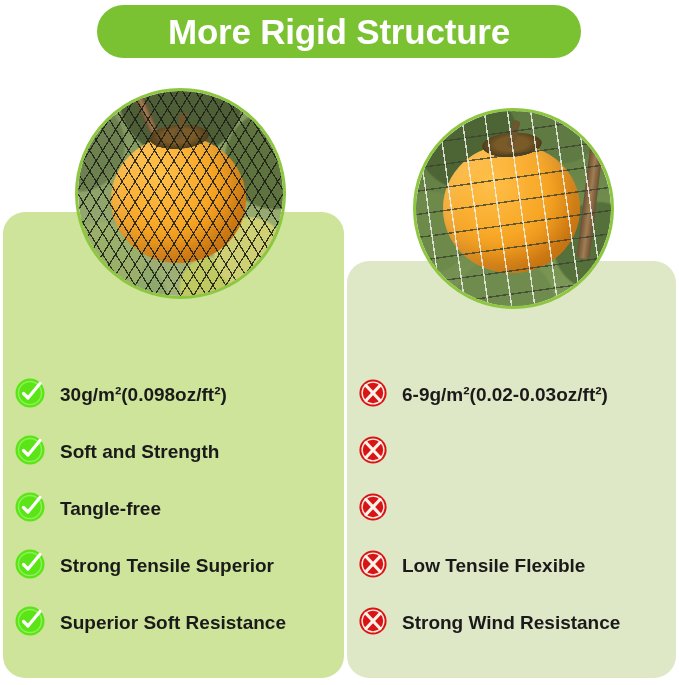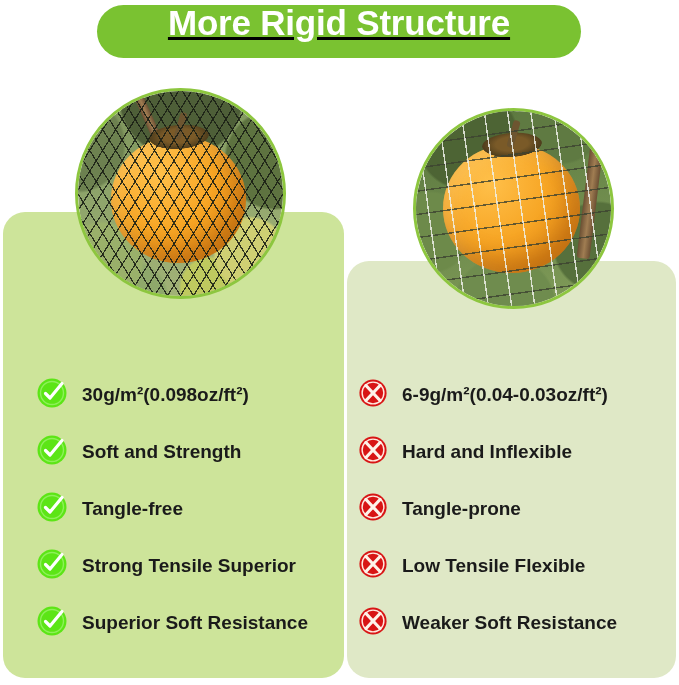--- a/index.html
+++ b/index.html
@@ -18,24 +18,23 @@
   
   #title-banner {
     position: absolute;
     left: 97px;
     top: 5px;
     width: 484px;
     height: 53px;
     background: #7ac231;
     border-radius: 27px;
     display: flex;
-    align-items: flex-start;
+    align-items: center;
     justify-content: center;
     box-sizing: border-box;
-    text-decoration: underline;
   }
   #title-text {
     color: #ffffff;
     font-size: 35px;
     font-weight: bold;
     letter-spacing: -0.2px;
     line-height: 1;
     white-space: nowrap;
     font-family: "Liberation Sans", sans-serif;
   }
@@ -171,21 +170,21 @@
       repeating-linear-gradient(-8deg, rgba(60,66,48,.8) 0 1.4px, transparent 1.4px 23px);
   }
 
   
   .feature-list {
     position: absolute;
     display: flex;
     flex-direction: column;
   }
   #list-left {
-    left: 36px;
+    left: 14px;
     top: 366px;
     width: 322px;
   }
   #list-right {
     left: 358px;
     top: 366px;
     width: 316px;
   }
   .feature-row {
     display: flex;
@@ -299,43 +298,41 @@
 <div class="feature-list" id="list-right">
   <div class="feature-row">
     <span class="icon-box">
       <svg class="icon-cross" viewBox="0 0 32 32">
         <circle cx="16" cy="16" r="14.5" fill="#d81515"></circle>
         <circle cx="16" cy="16" r="11.6" fill="none" stroke="#ffe9e0" stroke-width="1.5"></circle>
         <path d="M8.5 8 L23.5 24" fill="none" stroke="#fdf3ea" stroke-width="3.4" stroke-linecap="round"></path>
         <path d="M23.5 8 L8.5 24" fill="none" stroke="#fdf3ea" stroke-width="3.4" stroke-linecap="round"></path>
       </svg>
     </span>
-    <span class="feature-label">6-9g/m²(0.04-0.03oz/ft²)</span>
-  </div>
-  <div class="feature-row">
-    <span class="icon-box">
-      <svg class="icon-cross" viewBox="0 0 32 32">
-        <circle cx="16" cy="16" r="14.5" fill="#d81515"></circle>
-        <circle cx="16" cy="16" r="11.6" fill="none" stroke="#ffe9e0" stroke-width="1.5"></circle>
-        <path d="M8.5 8 L23.5 24" fill="none" stroke="#fdf3ea" stroke-width="3.4" stroke-linecap="round"></path>
-        <path d="M23.5 8 L8.5 24" fill="none" stroke="#fdf3ea" stroke-width="3.4" stroke-linecap="round"></path>
-      </svg>
-    </span>
-    <span class="feature-label">Hard and Inflexible</span>
-  </div>
-  <div class="feature-row">
-    <span class="icon-box">
-      <svg class="icon-cross" viewBox="0 0 32 32">
-        <circle cx="16" cy="16" r="14.5" fill="#d81515"></circle>
-        <circle cx="16" cy="16" r="11.6" fill="none" stroke="#ffe9e0" stroke-width="1.5"></circle>
-        <path d="M8.5 8 L23.5 24" fill="none" stroke="#fdf3ea" stroke-width="3.4" stroke-linecap="round"></path>
-        <path d="M23.5 8 L8.5 24" fill="none" stroke="#fdf3ea" stroke-width="3.4" stroke-linecap="round"></path>
-      </svg>
-    </span>
-    <span class="feature-label">Tangle-prone</span>
+    <span class="feature-label">6-9g/m²(0.02-0.03oz/ft²)</span>
+  </div>
+  <div class="feature-row">
+    <span class="icon-box">
+      <svg class="icon-cross" viewBox="0 0 32 32">
+        <circle cx="16" cy="16" r="14.5" fill="#d81515"></circle>
+        <circle cx="16" cy="16" r="11.6" fill="none" stroke="#ffe9e0" stroke-width="1.5"></circle>
+        <path d="M8.5 8 L23.5 24" fill="none" stroke="#fdf3ea" stroke-width="3.4" stroke-linecap="round"></path>
+        <path d="M23.5 8 L8.5 24" fill="none" stroke="#fdf3ea" stroke-width="3.4" stroke-linecap="round"></path>
+      </svg>
+    </span>
+  </div>
+  <div class="feature-row">
+    <span class="icon-box">
+      <svg class="icon-cross" viewBox="0 0 32 32">
+        <circle cx="16" cy="16" r="14.5" fill="#d81515"></circle>
+        <circle cx="16" cy="16" r="11.6" fill="none" stroke="#ffe9e0" stroke-width="1.5"></circle>
+        <path d="M8.5 8 L23.5 24" fill="none" stroke="#fdf3ea" stroke-width="3.4" stroke-linecap="round"></path>
+        <path d="M23.5 8 L8.5 24" fill="none" stroke="#fdf3ea" stroke-width="3.4" stroke-linecap="round"></path>
+      </svg>
+    </span>
   </div>
   <div class="feature-row">
     <span class="icon-box">
       <svg class="icon-cross" viewBox="0 0 32 32">
         <circle cx="16" cy="16" r="14.5" fill="#d81515"></circle>
         <circle cx="16" cy="16" r="11.6" fill="none" stroke="#ffe9e0" stroke-width="1.5"></circle>
         <path d="M8.5 8 L23.5 24" fill="none" stroke="#fdf3ea" stroke-width="3.4" stroke-linecap="round"></path>
         <path d="M23.5 8 L8.5 24" fill="none" stroke="#fdf3ea" stroke-width="3.4" stroke-linecap="round"></path>
       </svg>
     </span>
@@ -343,15 +340,15 @@
   </div>
   <div class="feature-row">
     <span class="icon-box">
       <svg class="icon-cross" viewBox="0 0 32 32">
         <circle cx="16" cy="16" r="14.5" fill="#d81515"></circle>
         <circle cx="16" cy="16" r="11.6" fill="none" stroke="#ffe9e0" stroke-width="1.5"></circle>
         <path d="M8.5 8 L23.5 24" fill="none" stroke="#fdf3ea" stroke-width="3.4" stroke-linecap="round"></path>
         <path d="M23.5 8 L8.5 24" fill="none" stroke="#fdf3ea" stroke-width="3.4" stroke-linecap="round"></path>
       </svg>
     </span>
-    <span class="feature-label">Weaker Soft Resistance</span>
+    <span class="feature-label">Strong Wind Resistance</span>
   </div>
 </div>
 
 </body></html>

